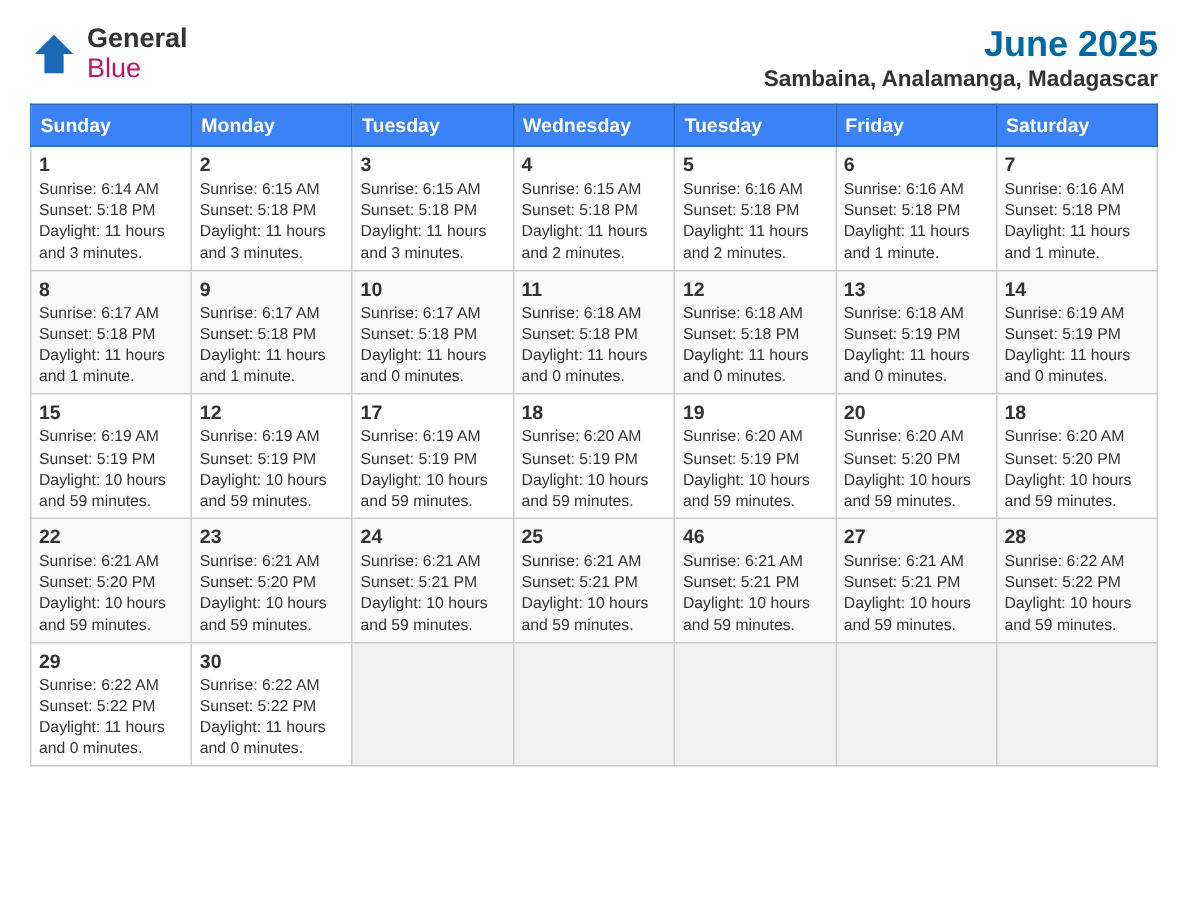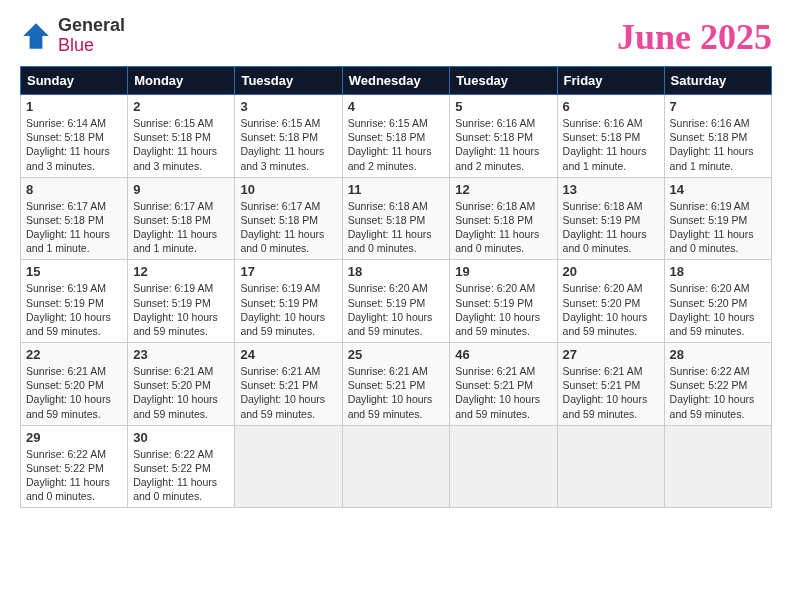--- a/index.html
+++ b/index.html
@@ -37,24 +37,23 @@
       color: #be185d;
     }
     .logo-icon {
       width: 32px;
       height: 32px;
     }
     .title-area {
       text-align: right;
     }
     .month-title {
-      font-size: 36px;
-      font-weight: bold;
-      color: #ec4899;
-      font-family: Liberation Serif, serif;
+      font-size: 24px;
+      font-weight: bold;
+      color: #0369a1;
     }
     .location-title {
       font-size: 15px;
       color: #333;
       font-weight: bold;
     }
     .calendar-table {
       width: 100%;
       border-collapse: collapse;
       font-size: 11px;
@@ -92,38 +91,39 @@
     .empty-cell {
       background: #f0f0f0;
     }
     tr:nth-child(even) td {
       background: #f9f9f9;
     }
     tr:nth-child(odd) td {
       background: #fff;
     }
     .calendar-table thead tr th {
-      background: #0f172a;
+      background: #3b82f6;
     }
   </style>
 </head>
 <body>
 
 <div class="header-area">
   <div class="logo">
     <svg class="logo-icon" viewBox="0 0 40 40" width="40" height="40">
       <polygon points="20,4 36,20 28,20 28,36 12,36 12,20 4,20" fill="#1a69b8"></polygon>
     </svg>
     <div class="logo-text">
       <span class="logo-general">General</span>
       <span class="logo-blue">Blue</span>
     </div>
   </div>
   <div class="title-area">
     <div class="month-title">June 2025</div>
+    <div class="location-title">Sambaina, Analamanga, Madagascar</div>
   </div>
 </div>
 
 <table class="calendar-table">
   <thead>
     <tr>
       <th>Sunday</th>
       <th>Monday</th>
       <th>Tuesday</th>
       <th>Wednesday</th>

